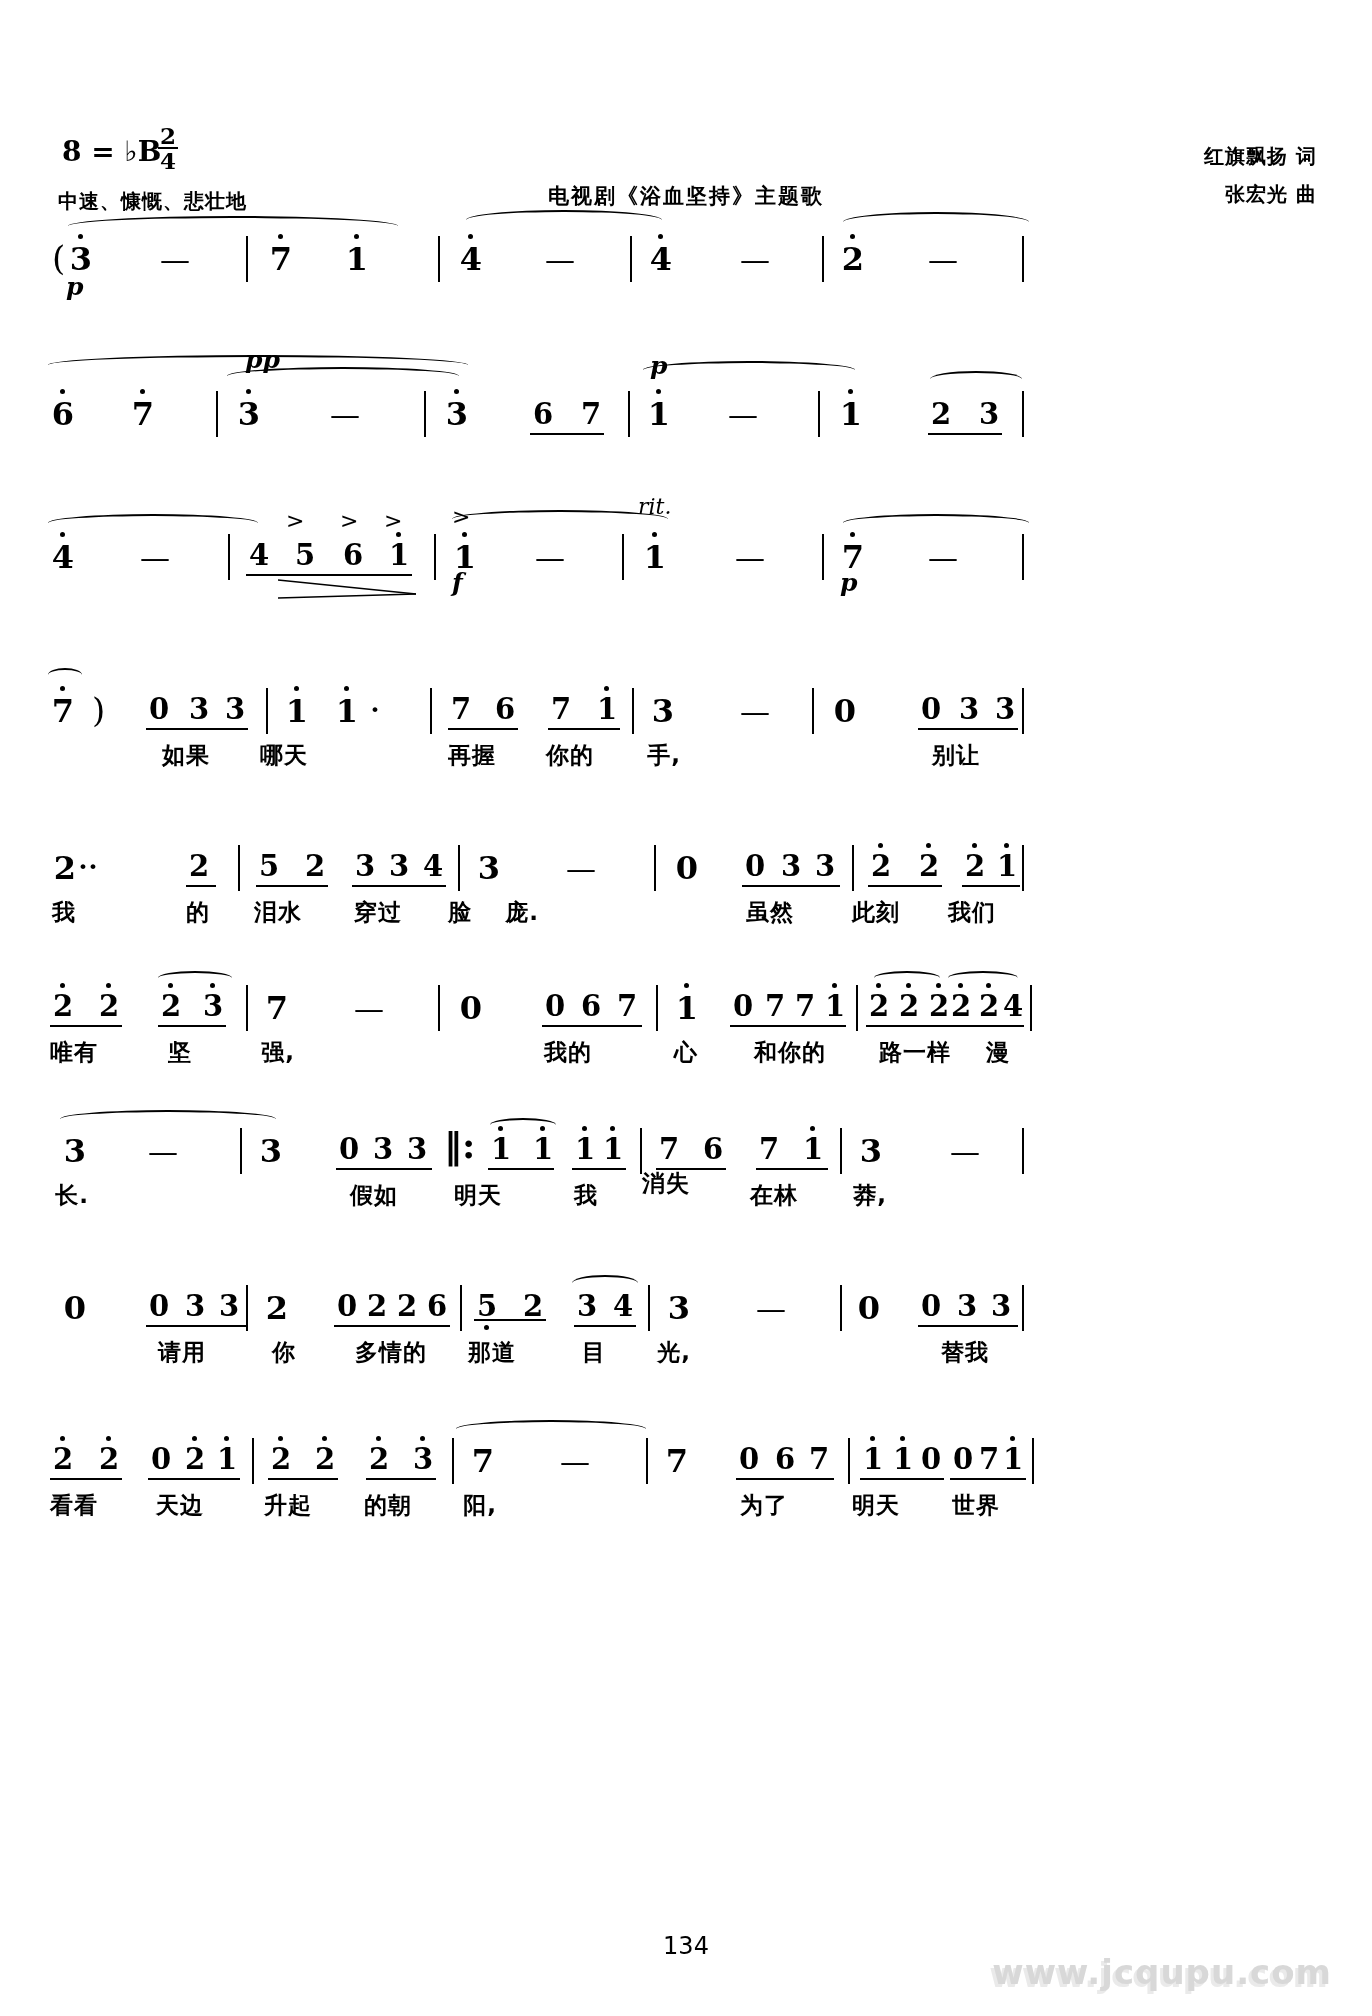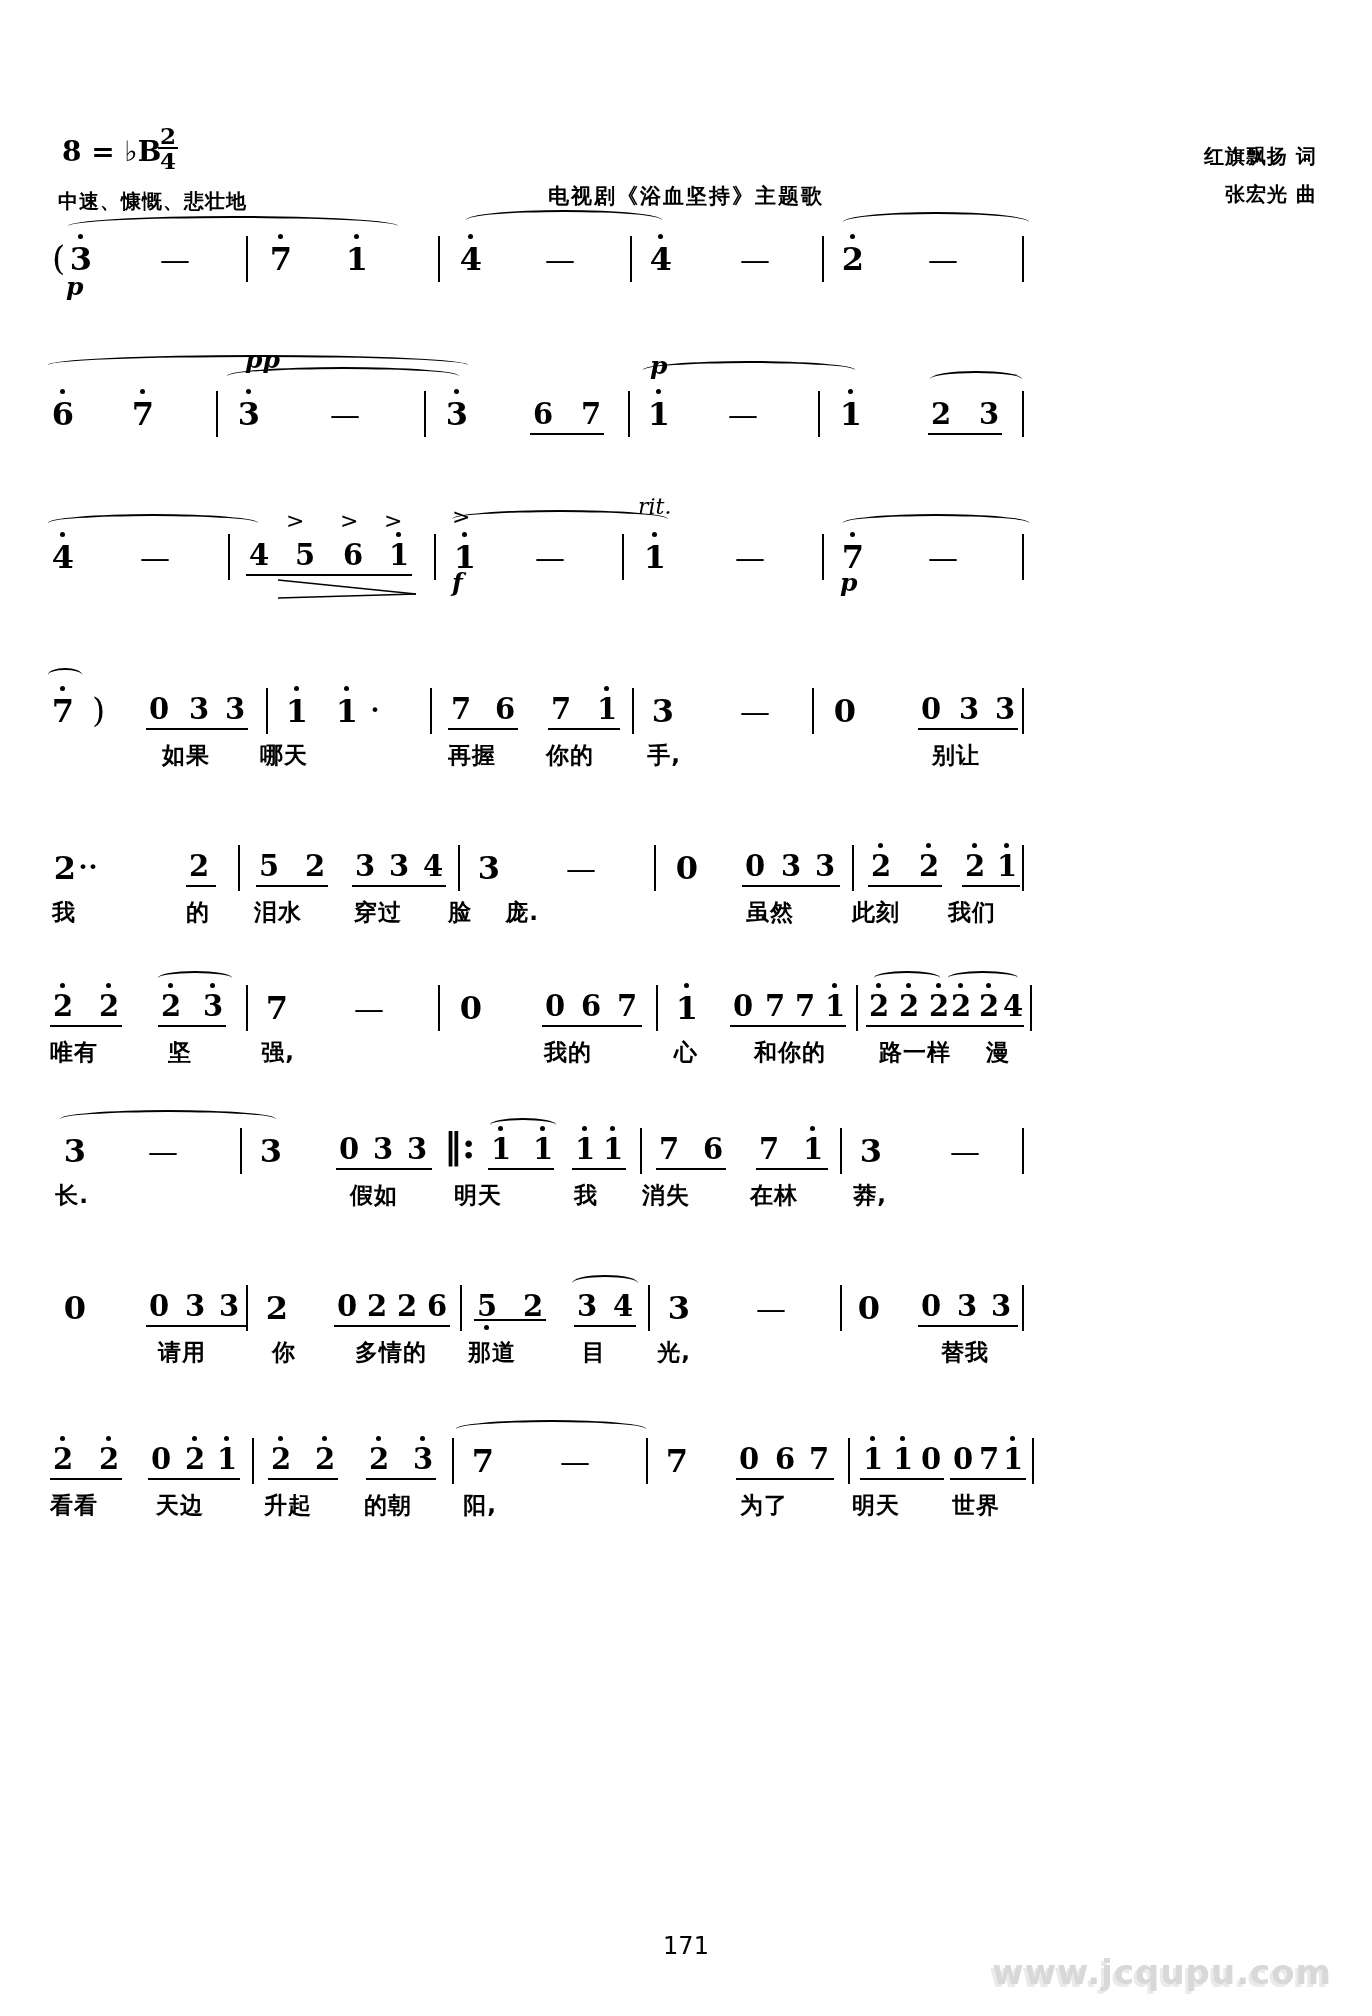--- a/index.html
+++ b/index.html
@@ -560,21 +560,21 @@
 
     <div class="bar barline" style="left:840px;top:10px;"></div>
     <div class="note" style="left:858px;top:14px;">3</div>
     <div class="dash" style="left:950px;top:16px;">—</div>
     <div class="bar barline" style="left:1022px;top:10px;"></div>
 
     <div class="lyric" style="left:42px;top:62px;">长.</div>
     <div class="lyric" style="left:344px;top:62px;">假如</div>
     <div class="lyric" style="left:448px;top:62px;">明天</div>
     <div class="lyric" style="left:556px;top:62px;">我</div>
-    <div class="lyric" style="left:636px;top:62px;">消失</div>
+    <div class="lyric" style="left:636px;top:50px;">消失</div>
     <div class="lyric" style="left:744px;top:62px;">在林</div>
     <div class="lyric" style="left:840px;top:62px;">莽,</div>
   </div>
 
   <div class="system" style="top:1275px;height:130px;">
     <div class="slur" style="left:572px;top:0px;width:66px;height:14px;"></div>
 
     <div class="note" style="left:62px;top:14px;">0</div>
     <div class="note small" style="left:146px;top:14px;">0</div>
     <div class="note small" style="left:182px;top:14px;">3</div>
@@ -677,17 +677,17 @@
     <div class="lyric" style="left:44px;top:62px;">看看</div>
     <div class="lyric" style="left:150px;top:62px;">天边</div>
     <div class="lyric" style="left:258px;top:62px;font-family:Liberation Serif, serif;">升起</div>
     <div class="lyric" style="left:358px;top:62px;">的朝</div>
     <div class="lyric" style="left:450px;top:62px;">阳,</div>
     <div class="lyric" style="left:734px;top:62px;">为了</div>
     <div class="lyric" style="left:846px;top:62px;">明天</div>
     <div class="lyric" style="left:946px;top:62px;">世界</div>
   </div>
 
-  <div class="pagenum">171</div>
+  <div class="pagenum">134</div>
   <div class="wm-shadow">www.jcqupu.com</div>
   <div class="watermark">www.jcqupu.com</div>
 
 </div>
 
 </body></html>

